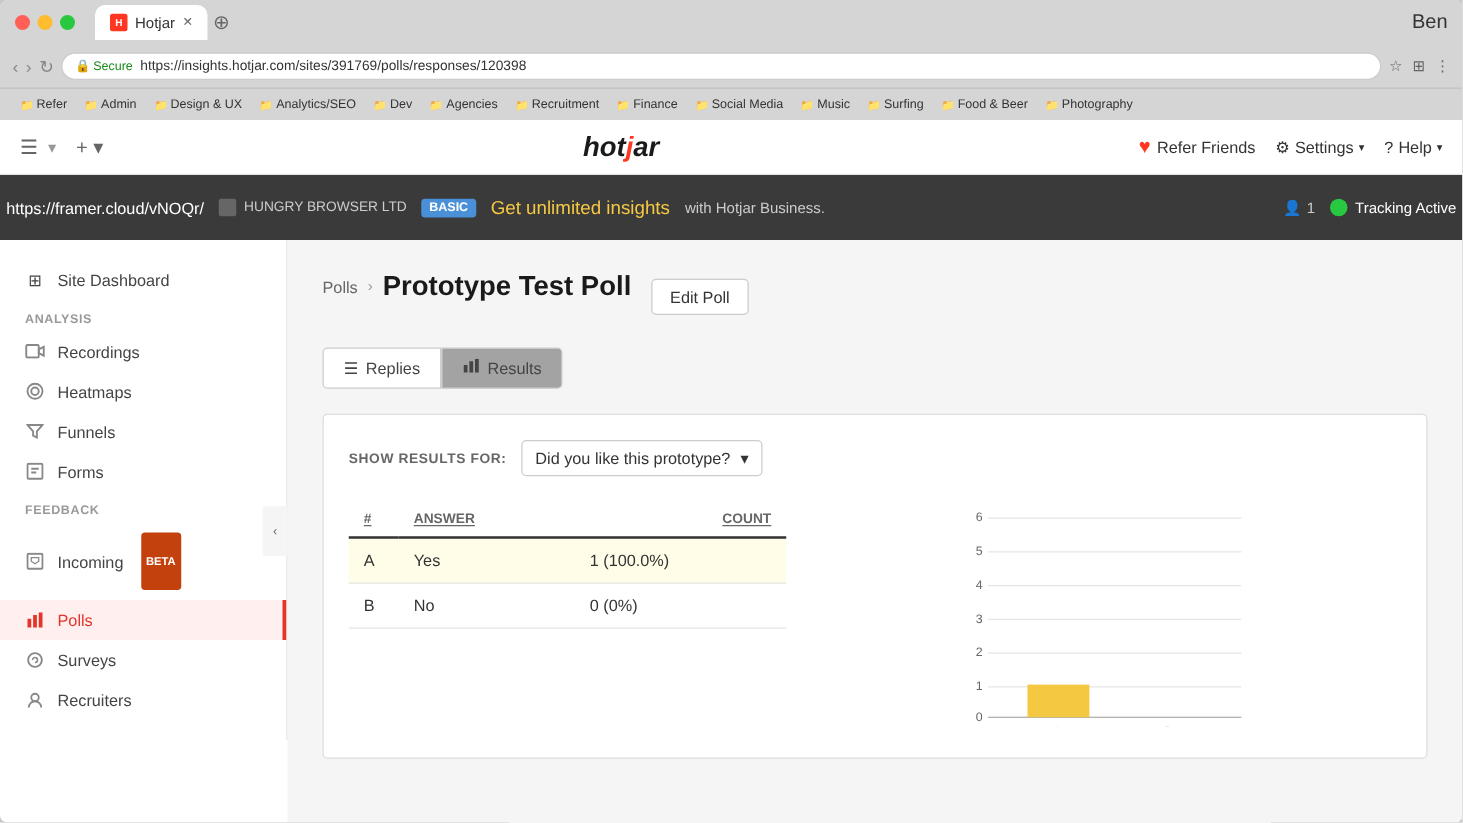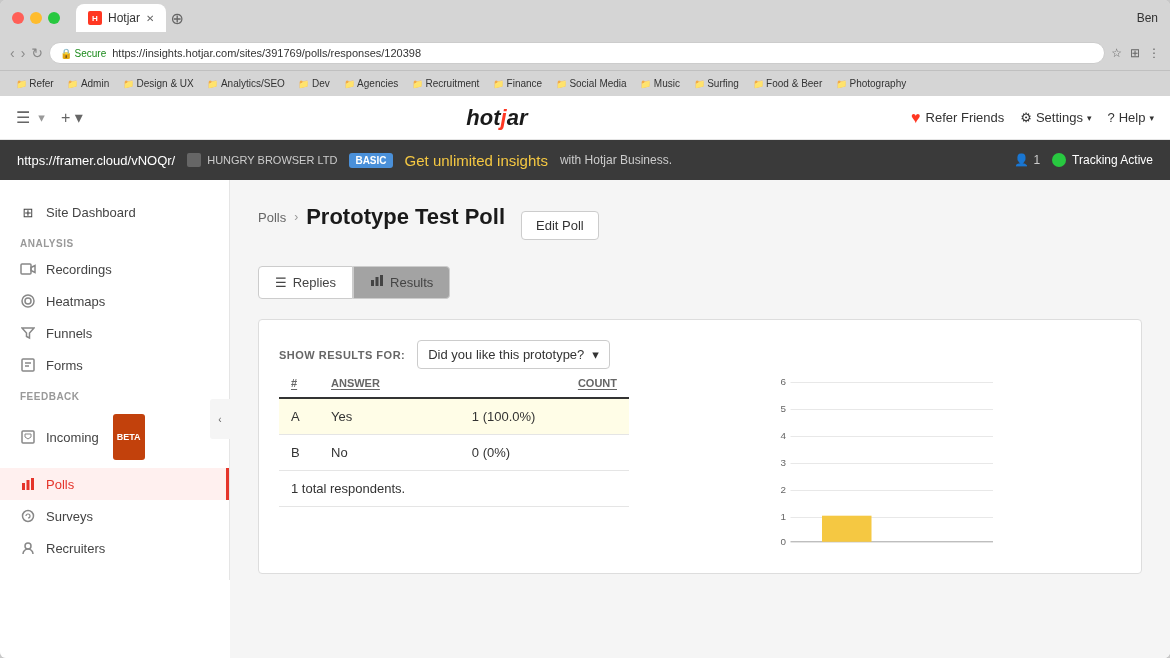--- a/index.html
+++ b/index.html
@@ -10,21 +10,21 @@
     .browser-titlebar { background: #d5d5d5; height: 36px; display: flex; align-items: center; padding: 0 12px; }
     .browser-controls { display: flex; gap: 6px; align-items: center; }
     .browser-btn { width: 12px; height: 12px; border-radius: 50%; }
     .btn-close { background: #ff5f57; }
     .btn-min { background: #febc2e; }
     .btn-max { background: #28c840; }
     .browser-tab { background: white; border-radius: 8px 8px 0 0; margin-left: 16px; padding: 0 12px; height: 28px; display: flex; align-items: center; gap: 6px; font-size: 12px; color: #333; }
     .tab-favicon { width: 14px; height: 14px; background: #ff3722; border-radius: 2px; display: flex; align-items: center; justify-content: center; }
     .tab-close { color: #666; font-size: 10px; cursor: pointer; }
     .browser-new-tab { margin-left: 4px; color: #666; font-size: 16px; cursor: pointer; }
-    .browser-user { margin-left: auto; font-size: 12px; color: #333; }
+    .browser-user { margin-left: auto; font-size: 16px; color: #333; }
 
     
     .address-bar { background: #d5d5d5; height: 34px; display: flex; align-items: center; padding: 0 10px; gap: 6px; }
     .nav-btn { color: #888; font-size: 14px; cursor: pointer; background: none; border: none; }
     .address-input { flex: 1; background: white; border: 1px solid #ccc; border-radius: 14px; height: 22px; display: flex; align-items: center; padding: 0 10px; gap: 6px; font-size: 11px; color: #333; }
     .secure-badge { color: #1a8a1a; font-size: 10px; display: flex; align-items: center; gap: 2px; }
     .address-url { color: #333; font-size: 11px; }
     .address-icons { display: flex; gap: 8px; align-items: center; color: #666; font-size: 12px; }
 
     
@@ -40,21 +40,21 @@
     .hj-sidebar-toggle { color: #666; font-size: 16px; cursor: pointer; margin-right: 8px; }
     .hj-add { color: #666; font-size: 16px; cursor: pointer; margin-right: auto; }
     .hj-nav-right { display: flex; align-items: center; gap: 16px; margin-left: auto; }
     .hj-refer { display: flex; align-items: center; gap: 5px; font-size: 13px; color: #333; cursor: pointer; }
     .hj-heart { color: #ff3722; font-size: 16px; }
     .hj-settings { display: flex; align-items: center; gap: 4px; font-size: 13px; color: #333; cursor: pointer; }
     .hj-help { display: flex; align-items: center; gap: 4px; font-size: 13px; color: #333; cursor: pointer; }
     .chevron { font-size: 9px; }
 
     
-    .site-bar { background: #3a3a3a; height: 40px; display: flex; align-items: center; padding: 0 17px; gap: 12px; }
+    .site-bar { background: #3a3a3a; height: 52px; display: flex; align-items: center; padding: 0 5px; gap: 12px; }
     .site-url { color: white; font-size: 13px; font-weight: 500; }
     .site-name-badge { display: flex; align-items: center; gap: 6px; }
     .site-icon { width: 14px; height: 14px; background: #666; border-radius: 2px; }
     .company-name { color: #ccc; font-size: 11px; }
     .plan-badge { background: #4a90d9; color: white; font-size: 10px; padding: 2px 6px; border-radius: 3px; font-weight: 600; }
     .unlimited-link { color: #f5c842; font-size: 15px; cursor: pointer; }
     .unlimited-text { color: #ccc; font-size: 12px; }
     .site-bar-right { margin-left: auto; display: flex; align-items: center; gap: 12px; }
     .visitors-count { color: #ccc; font-size: 12px; display: flex; align-items: center; gap: 4px; }
     .tracking-badge { display: flex; align-items: center; gap: 6px; color: white; font-size: 12px; }
@@ -84,21 +84,21 @@
 
     
     .tabs { display: flex; gap: 0; margin-bottom: 20px; }
     .tab-btn { display: flex; align-items: center; gap: 6px; padding: 8px 16px; font-size: 13px; border: 1px solid #ccc; background: white; cursor: pointer; color: #444; }
     .tab-btn:first-child { border-radius: 4px 0 0 4px; }
     .tab-btn:last-child { border-radius: 0 4px 4px 0; }
     .tab-btn.active { background: #a3a3a3; border-color: #ccc; font-weight: 500; }
 
     
     .results-card { background: white; border: 1px solid #ddd; border-radius: 4px; padding: 20px; }
-    .show-results-row { display: flex; align-items: center; gap: 12px; }
+    .show-results-row { display: flex; align-items: center; gap: 12px; margin-bottom: 20px; }
     .show-results-label { font-size: 11px; font-weight: 700; color: #666; letter-spacing: 0.5px; text-transform: uppercase; }
     .results-select { border: 1px solid #ccc; border-radius: 4px; padding: 6px 10px; font-size: 13px; color: #333; background: white; cursor: pointer; display: flex; align-items: center; gap: 8px; }
 
     
     .data-section { display: flex; gap: 20px; align-items: flex-start; }
     .data-table-wrap { flex: 0 0 350px; }
     .data-table { width: 100%; border-collapse: collapse; font-size: 13px; }
     .data-table th { text-align: left; padding: 8px 12px; font-size: 11px; font-weight: 700; color: #666; border-bottom: 2px solid #333; text-decoration: underline; text-underline-offset: 2px; }
     .data-table th.num { width: 40px; }
     .data-table th.count { text-align: right; }
@@ -376,23 +376,20 @@
                   <tr class="highlighted">
                     <td>A</td>
                     <td>Yes</td>
                     <td class="count">1 (100.0%)</td>
                   </tr>
                   <tr>
                     <td>B</td>
                     <td>No</td>
                     <td class="count">0 (0%)</td>
                   </tr>
-                  <tr>
-                    <td colspan="3" class="total-row">1 total respondents.</td>
-                  </tr>
                 </tbody>
               </table>
             </div>
 
             <div class="chart-area">
               <svg class="chart-svg" viewBox="0 0 260 200" preserveAspectRatio="xMidYMid meet">
 
                 <text x="20" y="18" font-size="11" fill="#666" text-anchor="end">6</text>
                 <text x="20" y="48" font-size="11" fill="#666" text-anchor="end">5</text>
                 <text x="20" y="78" font-size="11" fill="#666" text-anchor="end">4</text>

